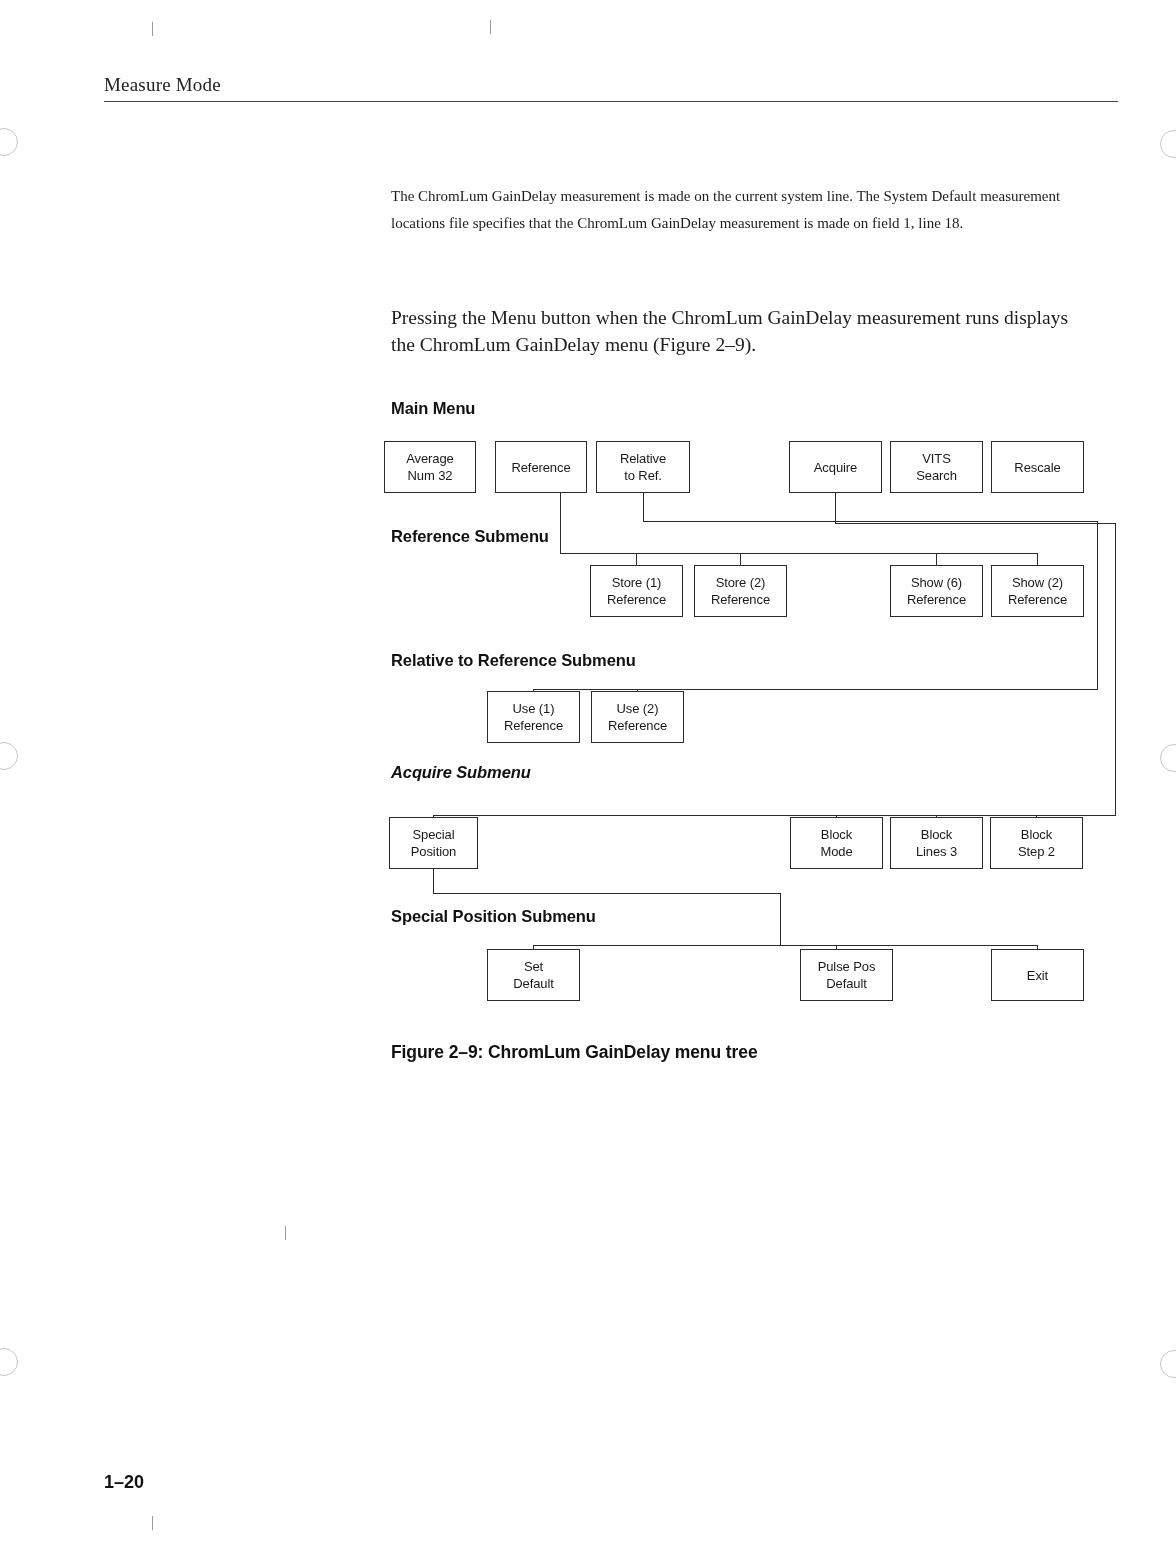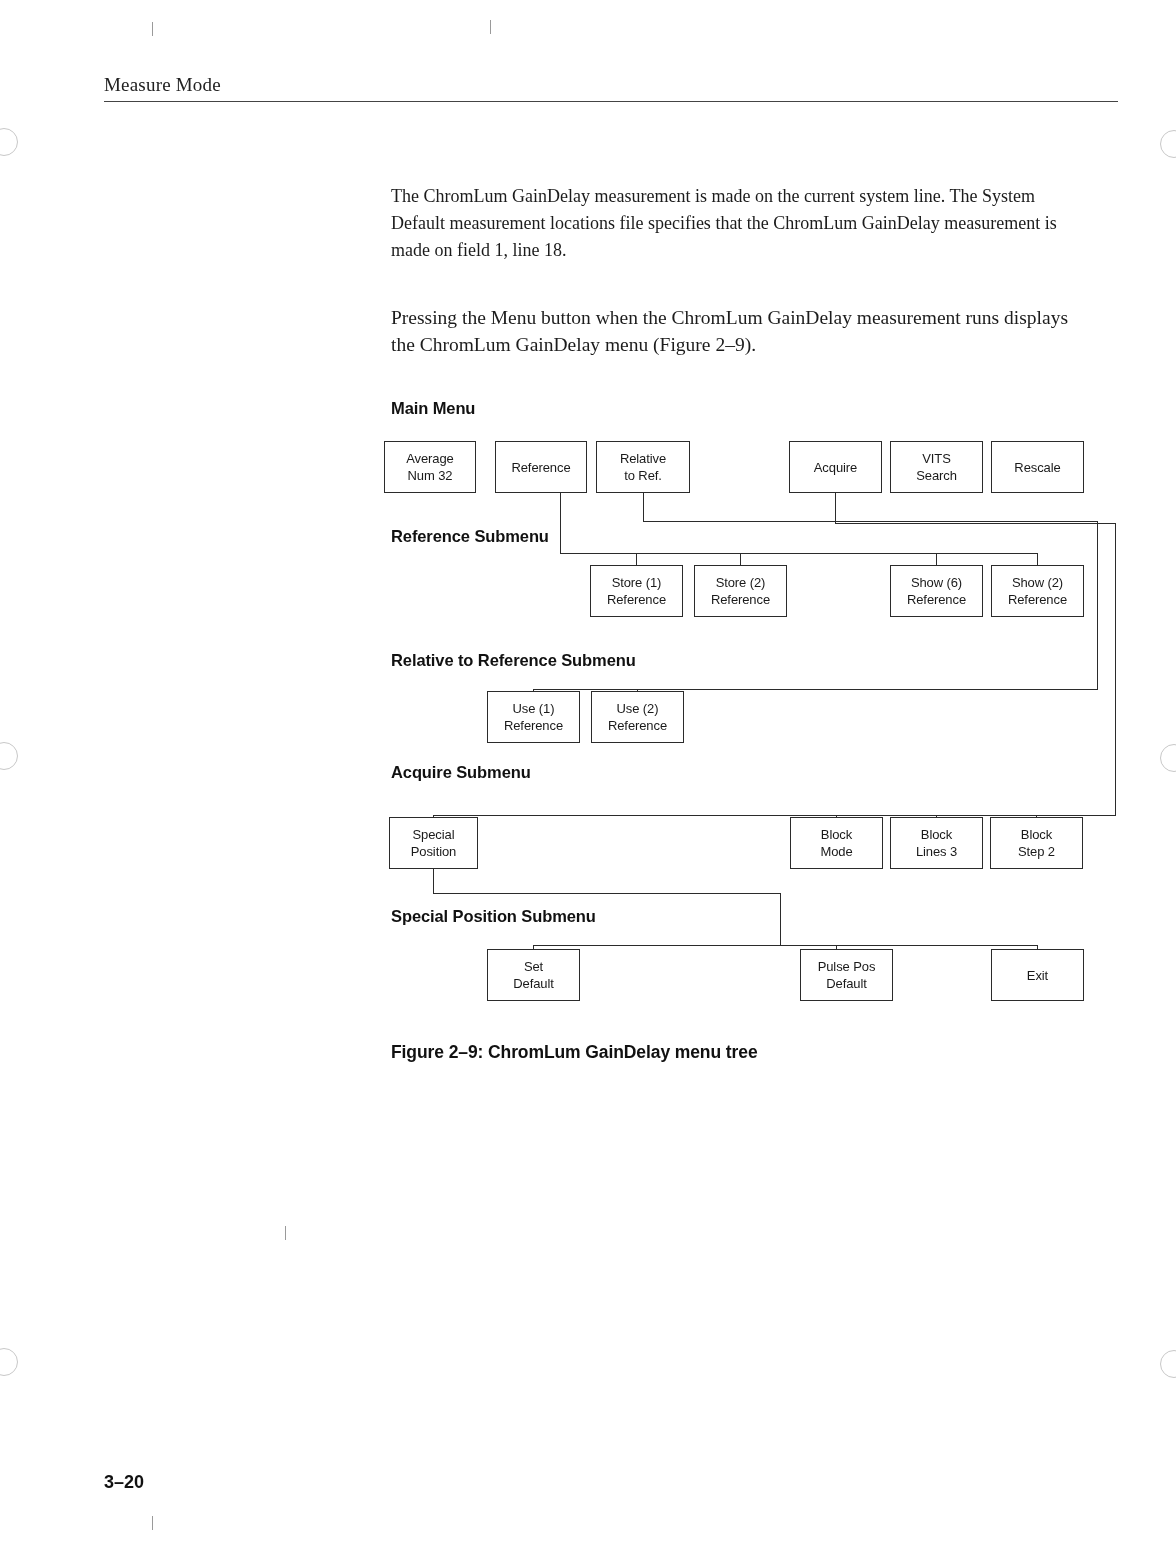--- a/index.html
+++ b/index.html
@@ -53,21 +53,21 @@
     border-radius: 50%;
   }
 
   
   .body-para {
     position: absolute;
     left: 391px;
     top: 183px;
     width: 700px;
     font-family: "Liberation Serif", serif;
-    font-size: 18px;
+    font-size: 15px;
     line-height: 27px;
     color: #1c1c1c;
   }
 
   .side-head {
     position: absolute;
     left: 100px;
     top: 303px;
     width: 252px;
     text-align: right;
@@ -189,21 +189,21 @@
   <div class="body-para">The ChromLum GainDelay measurement is made on the current system line. The System Default measurement locations file specifies that the ChromLum GainDelay measurement is made on field 1, line 18.</div>
 
 
   <div class="body-para2">Pressing the Menu button when the ChromLum GainDelay measurement runs displays the ChromLum GainDelay menu (Figure 2–9).</div>
 
   <div class="figure">
 
     <div class="sec-label" style="left:391px; top:399px;">Main Menu</div>
     <div class="sec-label" style="left:391px; top:527px;">Reference Submenu</div>
     <div class="sec-label" style="left:391px; top:651px;">Relative to Reference Submenu</div>
-    <div class="sec-label" style="left:391px; top:763px;">Acquire Submenu</div>
+    <div class="sec-label" style="left:391px; top:763px;font-style:italic;">Acquire Submenu</div>
     <div class="sec-label" style="left:391px; top:907px;">Special Position Submenu</div>
 
     <div class="conn v" style="left:560px; top:493px; height:60px;"></div>
 
     <div class="conn v" style="left:643px; top:493px; height:28px;"></div>
     <div class="conn h" style="left:643px; top:521px; width:455px;"></div>
     <div class="conn v" style="left:1097px; top:521px; height:168px;"></div>
 
     <div class="conn v" style="left:835px; top:493px; height:30px;"></div>
     <div class="conn h" style="left:835px; top:523px; width:281px;"></div>
@@ -307,15 +307,15 @@
       <span>Pulse Pos</span>
       <span>Default</span>
     </div>
     <div class="node" style="left:991px; top:949px; width:93px; height:52px;">
       <span>Exit</span>
     </div>
 
     <div class="fig-caption">Figure 2–9: ChromLum GainDelay menu tree</div>
   </div>
 
-  <div class="folio">3–20</div>
+  <div class="folio">1–20</div>
 
 </div>
 
 </body></html>

